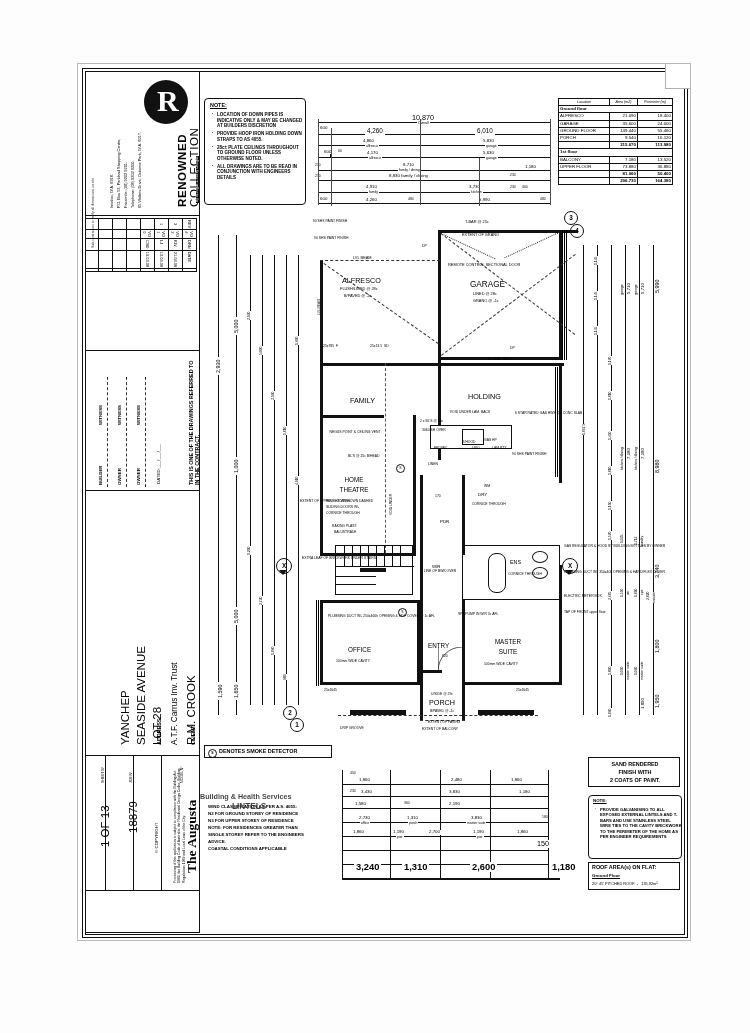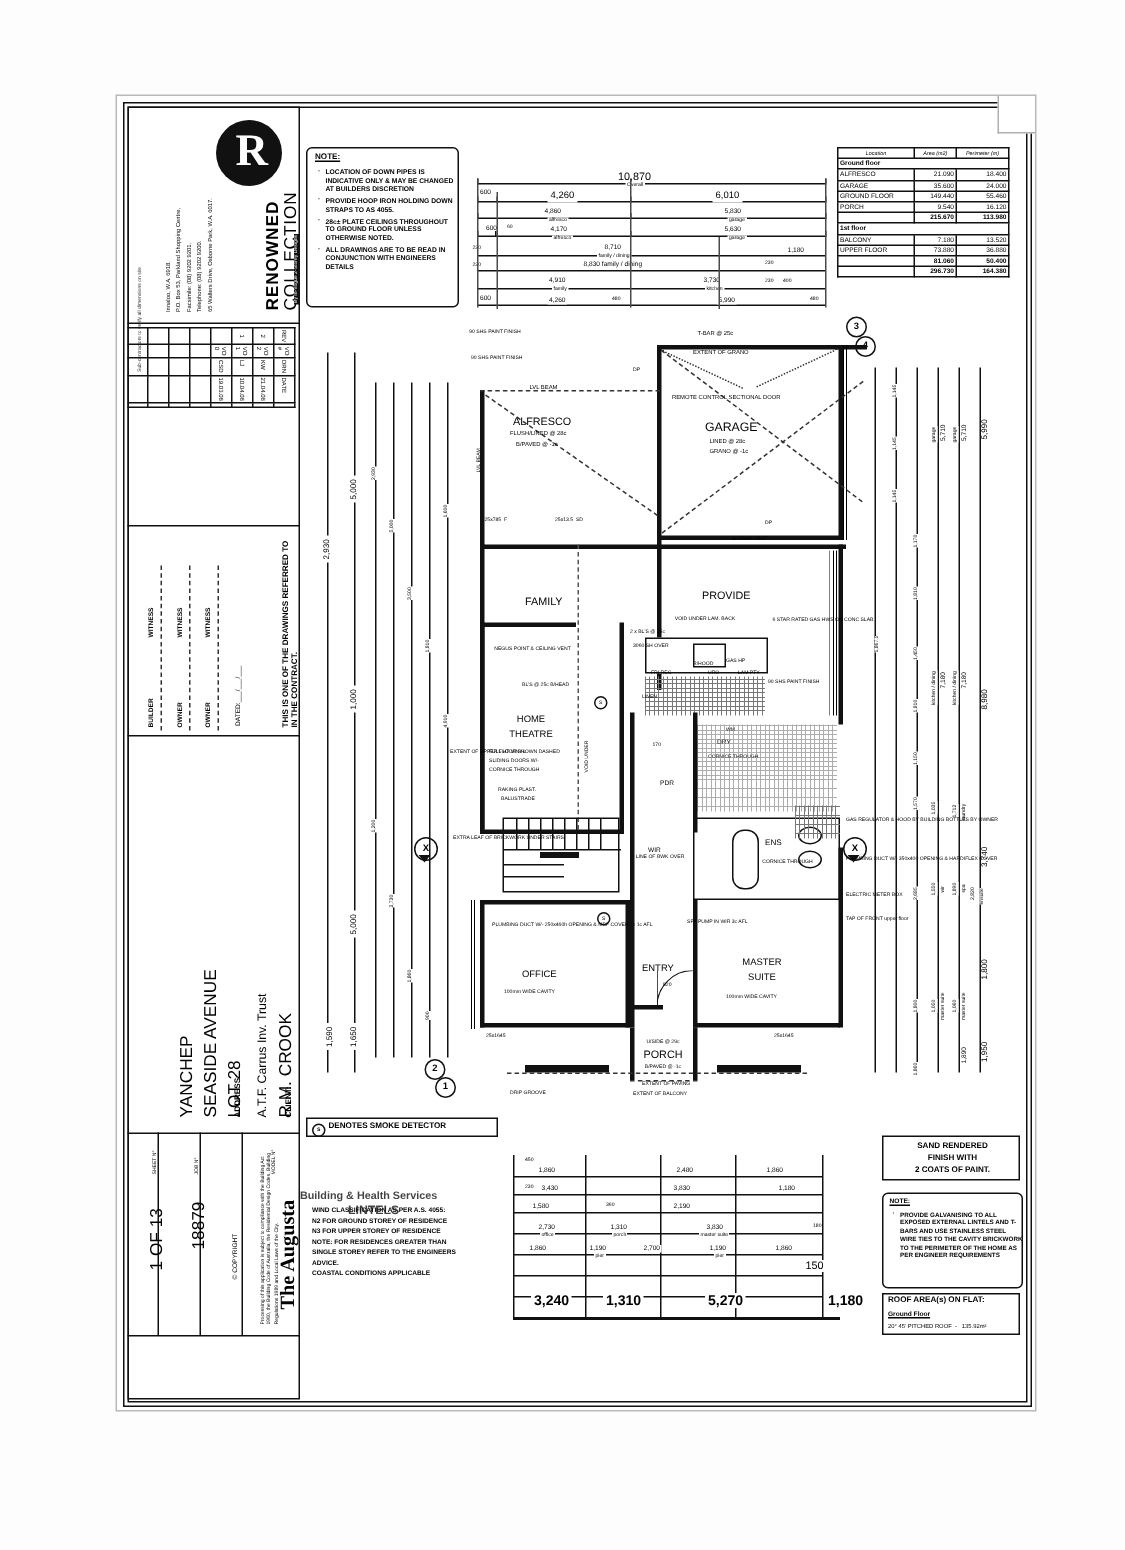--- a/index.html
+++ b/index.html
@@ -487,21 +487,21 @@
     <div class="t f4 c" style="left:-5px;top:5px;width:50px;">90 SHS PAINT FINISH</div>
 
     <div class="wall" style="left:10px;top:148px;width:3px;height:190px;"></div>
     <div class="wall" style="left:10px;top:148px;width:120px;height:3px;"></div>
     <div class="wall" style="left:128px;top:145px;width:3px;height:100px;"></div>
     <div class="wall" style="left:128px;top:148px;width:126px;height:3px;"></div>
     <div class="wall" style="left:249px;top:148px;width:3px;height:120px;"></div>
     <div class="hatchv" style="left:243px;top:152px;width:6px;height:110px;"></div>
 
     <div class="t f8" style="left:40px;top:182px;">FAMILY</div>
-    <div class="t f8" style="left:158px;top:178px;">PROVIDE</div>
+    <div class="t f8" style="left:158px;top:178px;">HOLDING</div>
     <div class="cl" style="left:75px;top:148px;width:0;border-top:none;border-left:1px dashed #555;height:190px;"></div>
     <div class="t f4" style="left:178px;top:143px;">3c SNAP VENT</div>
     <div class="t f4" style="left:205px;top:197px;width:40px;">6 STAR RATED GAS HWS ON CONC SLAB</div>
 
     <div class="wallo" style="left:120px;top:210px;width:80px;height:22px;"></div>
     <div class="t f4 c" style="left:122px;top:196px;width:76px;">VOID UNDER LAM. BACK</div>
     <div class="wallo" style="left:152px;top:214px;width:20px;height:14px;"></div>
     <div class="grid-tile" style="left:120px;top:236px;width:80px;height:26px;"></div>
     <div class="t f4" style="left:118px;top:248px;">LINEN</div>
     <div class="t f4" style="left:124px;top:232px;">FRI REC</div>
@@ -661,21 +661,21 @@
     <div class="t f5" style="left:62px;top:60px;background:#fff;padding:0 1px;">1,190</div>
     <div class="t f4" style="left:66px;top:66px;background:#fff;padding:0 1px;">pier</div>
     <div class="t f5" style="left:98px;top:60px;background:#fff;padding:0 1px;">2,700</div>
     <div class="t f5" style="left:142px;top:60px;background:#fff;padding:0 1px;">1,190</div>
     <div class="t f4" style="left:146px;top:66px;background:#fff;padding:0 1px;">pier</div>
     <div class="t f5" style="left:186px;top:60px;background:#fff;padding:0 1px;">1,860</div>
     <div class="t f8" style="left:206px;top:70px;background:#fff;padding:0 1px;">150</div>
 
     <div class="t f10 b" style="left:24px;top:92px;background:#fff;padding:0 2px;">3,240</div>
     <div class="t f10 b" style="left:72px;top:92px;background:#fff;padding:0 2px;">1,310</div>
-    <div class="t f10 b" style="left:140px;top:92px;background:#fff;padding:0 2px;">5,270</div>
+    <div class="t f10 b" style="left:140px;top:92px;background:#fff;padding:0 2px;">2,600</div>
     <div class="t f10 b" style="left:220px;top:92px;background:#fff;padding:0 2px;">1,180</div>
   </div>
 
   <div class="blk" style="left:204px;top:805px;width:130px;height:46px;">
     <div class="t f5 b" style="left:4px;top:0;">WIND CLASSIFICATION AS PER A.S. 4055:</div>
     <div class="t f5 b" style="left:4px;top:7px;">N2 FOR GROUND STOREY OF RESIDENCE</div>
     <div class="t f5 b" style="left:4px;top:14px;">N3 FOR UPPER STOREY OF RESIDENCE</div>
     <div class="t f5 b" style="left:4px;top:21px;">NOTE: FOR RESIDENCES GREATER THAN</div>
     <div class="t f5 b" style="left:4px;top:28px;">SINGLE STOREY REFER TO THE ENGINEERS</div>
     <div class="t f5 b" style="left:4px;top:35px;">ADVICE.</div>

